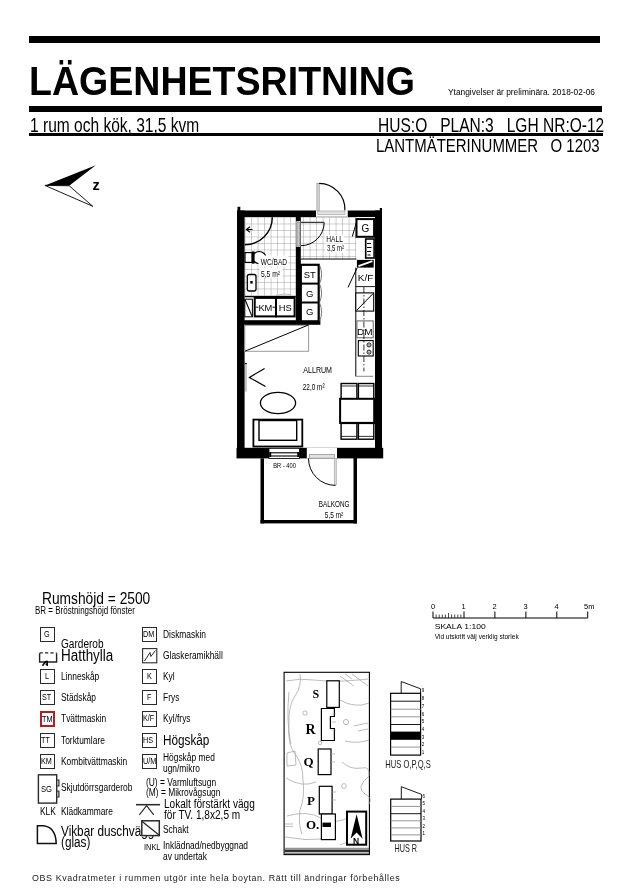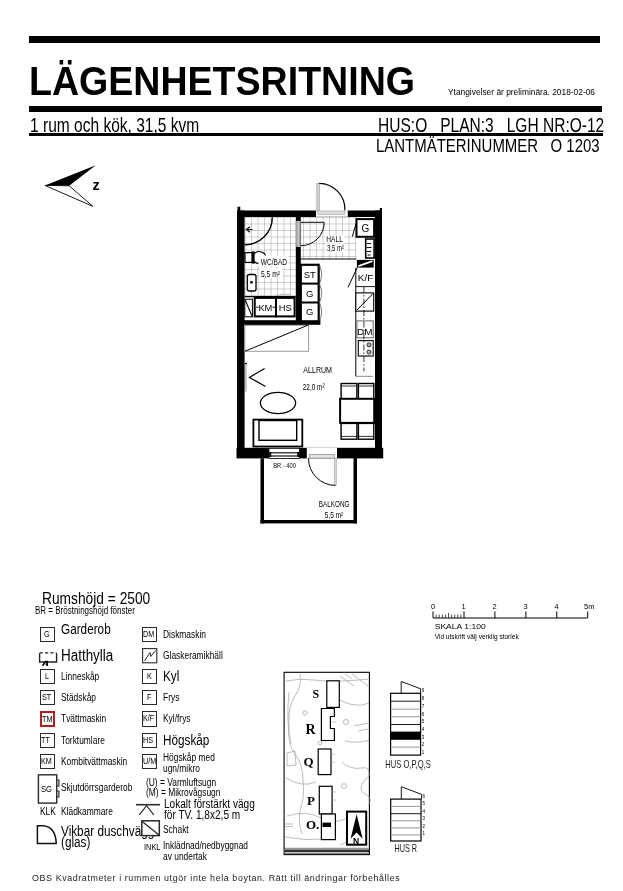--- a/index.html
+++ b/index.html
@@ -162,37 +162,37 @@
 
 <svg class="a" style="left:38px;top:160px" width="72" height="52" viewBox="38 160 72 52">
 <polygon points="44.9,185.4 95.8,165.2 69.2,185.8" fill="#000"></polygon>
 <polygon points="44.9,185.4 69.2,185.8 92.8,206.3" fill="#fff" stroke="#000" stroke-width="0.9"></polygon>
 <text x="92.6" y="190.3" font-size="14.5" font-weight="bold">z</text>
 </svg>
 
 <div class="a" style="left:42px;top:594px;font-size:16px;line-height:10px"><span class="cx" style="transform:scaleX(0.86)">Rumshöjd = 2500</span></div>
 <div class="a" style="left:35px;top:605.5px;font-size:10px;line-height:10px"><span class="cx" style="transform:scaleX(0.80)">BR = Bröstningshöjd fönster</span></div>
 <div class="a" style="left:39.6px;top:626.6px;width:15.4px;height:15.4px;border:1px solid #2a2a2a;box-sizing:border-box;font-size:8.5px;line-height:13.4px;text-align:center"><span class="cx" style="transform:scaleX(0.85)">G</span></div>
-<div class="a" style="left:60.8px;top:622px;font-size:14px;line-height:15.4px"><span class="cx" style="transform:scaleX(0.84)">Garderob</span></div>
+<div class="a" style="left:60.8px;top:637px;font-size:12px;line-height:15.4px"><span class="cx" style="transform:scaleX(0.84)">Garderob</span></div>
 <div class="a" style="left:60.8px;top:647.8px;font-size:16px;line-height:15.4px"><span class="cx" style="transform:scaleX(0.84)">Hatthylla</span></div>
 <div class="a" style="left:39.6px;top:668.9px;width:15.4px;height:15.4px;border:1px solid #2a2a2a;box-sizing:border-box;font-size:8.5px;line-height:13.4px;text-align:center"><span class="cx" style="transform:scaleX(0.85)">L</span></div>
 <div class="a" style="left:60.8px;top:668.9px;font-size:10px;line-height:15.4px"><span class="cx" style="transform:scaleX(0.84)">Linneskåp</span></div>
 <div class="a" style="left:39.6px;top:690.1px;width:15.4px;height:15.4px;border:1px solid #2a2a2a;box-sizing:border-box;font-size:8.5px;line-height:13.4px;text-align:center"><span class="cx" style="transform:scaleX(0.85)">ST</span></div>
 <div class="a" style="left:60.8px;top:690.1px;font-size:10px;line-height:15.4px"><span class="cx" style="transform:scaleX(0.84)">Städskåp</span></div>
 <div class="a" style="left:39.6px;top:711.3px;width:15.4px;height:15.4px;border:2px solid #b91c1c;box-sizing:border-box;font-size:8.5px;line-height:13.4px;text-align:center"><span class="cx" style="transform:scaleX(0.85)">TM</span></div>
 <div class="a" style="left:60.8px;top:711.3px;font-size:10px;line-height:15.4px"><span class="cx" style="transform:scaleX(0.84)">Tvättmaskin</span></div>
 <div class="a" style="left:39.6px;top:732.5px;width:15.4px;height:15.4px;border:1px solid #2a2a2a;box-sizing:border-box;font-size:8.5px;line-height:13.4px;text-align:left"><span class="cx" style="transform:scaleX(0.85)">TT</span></div>
 <div class="a" style="left:60.8px;top:732.5px;font-size:10px;line-height:15.4px"><span class="cx" style="transform:scaleX(0.84)">Torktumlare</span></div>
 <div class="a" style="left:39.6px;top:753.7px;width:15.4px;height:15.4px;border:1px solid #2a2a2a;box-sizing:border-box;font-size:8.5px;line-height:13.4px;text-align:center"><span class="cx" style="transform:scaleX(0.85)">KM</span></div>
 <div class="a" style="left:60.8px;top:753.7px;font-size:10px;line-height:15.4px"><span class="cx" style="transform:scaleX(0.84)">Kombitvättmaskin</span></div>
 <div class="a" style="left:141.7px;top:626.6px;width:15.4px;height:15.4px;border:1px solid #2a2a2a;box-sizing:border-box;font-size:8.5px;line-height:13.4px;text-align:center"><span class="cx" style="transform:scaleX(0.85)">DM</span></div>
 <div class="a" style="left:162.9px;top:626.6px;font-size:10px;line-height:15.4px"><span class="cx" style="transform:scaleX(0.84)">Diskmaskin</span></div>
 <div class="a" style="left:162.9px;top:647.8px;font-size:10px;line-height:15.4px"><span class="cx" style="transform:scaleX(0.84)">Glaskeramikhäll</span></div>
 <div class="a" style="left:141.7px;top:668.9px;width:15.4px;height:15.4px;border:1px solid #2a2a2a;box-sizing:border-box;font-size:8.5px;line-height:13.4px;text-align:center"><span class="cx" style="transform:scaleX(0.85)">K</span></div>
-<div class="a" style="left:162.9px;top:668.9px;font-size:14px;line-height:15.4px"><span class="cx" style="transform:scaleX(0.84)">Kyl</span></div>
+<div class="a" style="left:162.9px;top:668.9px;font-size:10px;line-height:15.4px"><span class="cx" style="transform:scaleX(0.84)">Kyl</span></div>
 <div class="a" style="left:141.7px;top:690.1px;width:15.4px;height:15.4px;border:1px solid #2a2a2a;box-sizing:border-box;font-size:8.5px;line-height:13.4px;text-align:center"><span class="cx" style="transform:scaleX(0.85)">F</span></div>
 <div class="a" style="left:162.9px;top:690.1px;font-size:10px;line-height:15.4px"><span class="cx" style="transform:scaleX(0.84)">Frys</span></div>
 <div class="a" style="left:141.7px;top:711.3px;width:15.4px;height:15.4px;border:1px solid #2a2a2a;box-sizing:border-box;font-size:8.5px;line-height:13.4px;text-align:center"><span class="cx" style="transform:scaleX(0.85)">K/F</span></div>
 <div class="a" style="left:162.9px;top:711.3px;font-size:10px;line-height:15.4px"><span class="cx" style="transform:scaleX(0.84)">Kyl/frys</span></div>
 <div class="a" style="left:141.7px;top:732.5px;width:15.4px;height:15.4px;border:1px solid #2a2a2a;box-sizing:border-box;font-size:8.5px;line-height:13.4px;text-align:center"><span class="cx" style="transform:scaleX(0.85)">HS</span></div>
 <div class="a" style="left:162.9px;top:732.5px;font-size:14px;line-height:15.4px"><span class="cx" style="transform:scaleX(0.84)">Högskåp</span></div>
 <svg class="a" style="left:38px;top:647.8px" width="22" height="21" viewBox="0 0 22 21">
 <path d="M1.6 5.2 V14 H18.6 V5.2" fill="none" stroke="#222" stroke-width="1.4"></path>
 <path d="M1.6 4.8 H18.6" fill="none" stroke="#222" stroke-width="1.2" stroke-dasharray="3.2 2.2"></path>
 <path d="M4.5 17.8 L7.6 13.6 H9.2 V18 M7.6 16.2 H9.2" fill="none" stroke="#000" stroke-width="1.5"></path>

